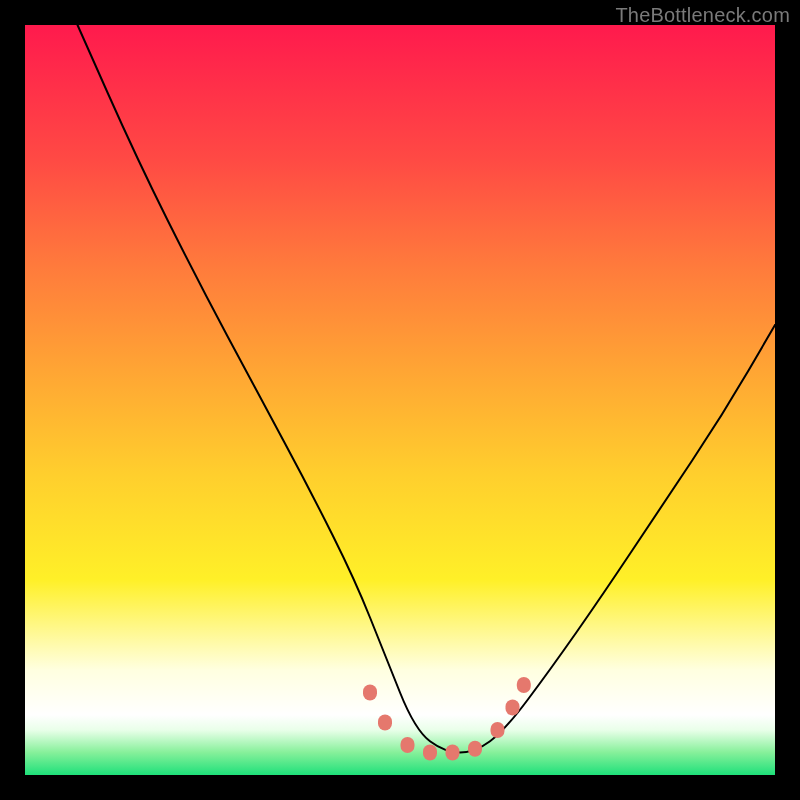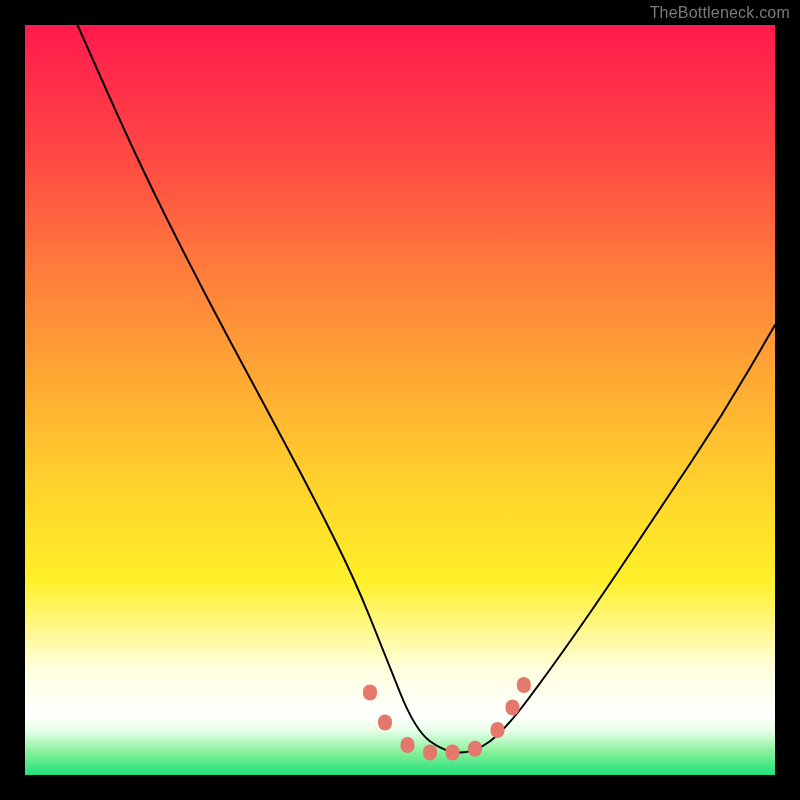--- a/index.html
+++ b/index.html
@@ -57,21 +57,21 @@
   }
   .marker {
     fill: #e5786d;
     stroke: none;
   }
   .watermark {
     position: absolute;
     top: 4px;
     right: 10px;
     color: #7a7a7a;
-    font-size: 16px;
+    font-size: 20px;
     font-weight: 400;
     letter-spacing: 0.2px;
     pointer-events: none;
   }
 </style>
 </head>
 <body>
 
 <div class="frame">
 

